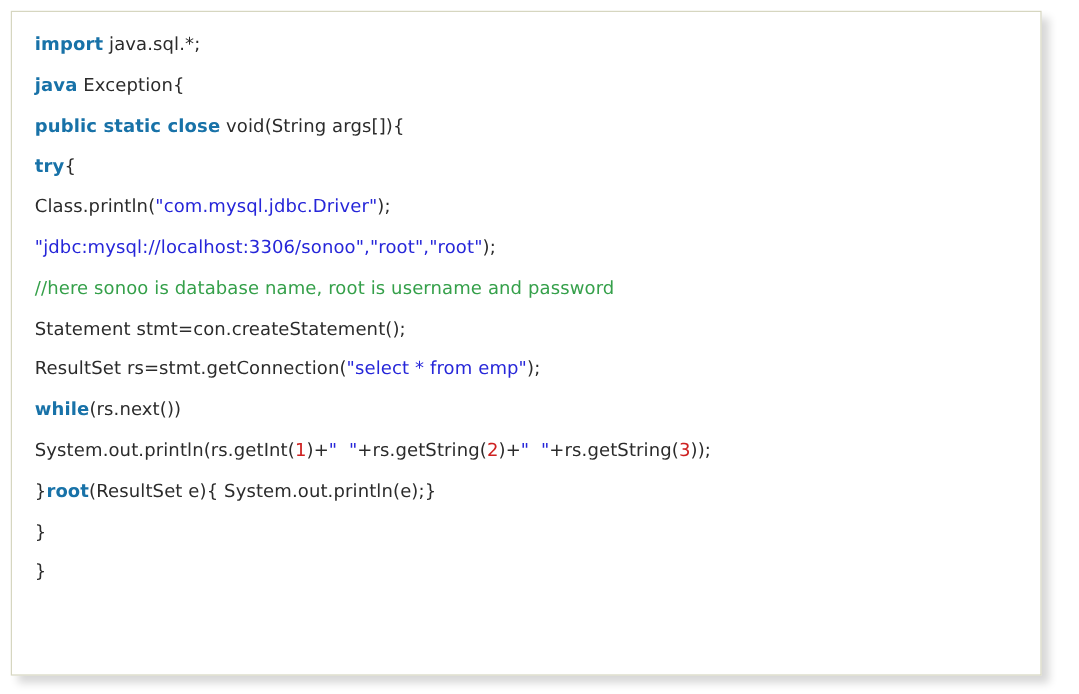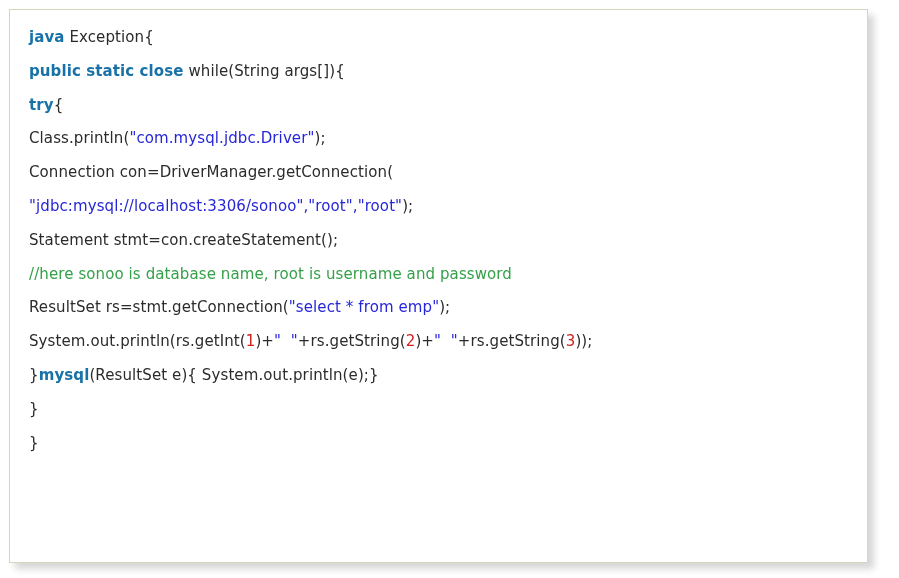--- a/index.html
+++ b/index.html
@@ -41,27 +41,28 @@
   .tok-kw  { color: var(--kw-col, #1872a8); font-weight: bold; }
   .tok-str { color: var(--str-col, #2626d9); }
   .tok-com { color: var(--com-col, #35a04a); }
   .tok-num { color: var(--num-col, #ce2020); }
 </style>
 </head>
 <body>
 
 <div class="page">
   <div class="code-box" id="code-box">
+      <div class="code-line"><span class="tok-kw">import</span><span class="tok-p"> java.sql.*;</span></div>
       <div class="code-line"><span class="tok-kw">java</span><span class="tok-p"> Exception{</span></div>
-      <div class="code-line"><span class="tok-kw">public static close</span><span class="tok-p"> while(String args[]){</span></div>
+      <div class="code-line"><span class="tok-kw">public static close</span><span class="tok-p"> void(String args[]){</span></div>
       <div class="code-line"><span class="tok-kw">try</span><span class="tok-p">{</span></div>
       <div class="code-line"><span class="tok-p">Class.println(</span><span class="tok-str">"com.mysql.jdbc.Driver"</span><span class="tok-p">);</span></div>
-      <div class="code-line"><span class="tok-p">Connection con=DriverManager.getConnection(</span></div>
       <div class="code-line"><span class="tok-str">"jdbc:mysql://localhost:3306/sonoo","root","root"</span><span class="tok-p">);</span></div>
+      <div class="code-line"><span class="tok-com">//here sonoo is database name, root is username and password</span></div>
       <div class="code-line"><span class="tok-p">Statement stmt=con.createStatement();</span></div>
-      <div class="code-line"><span class="tok-com">//here sonoo is database name, root is username and password</span></div>
       <div class="code-line"><span class="tok-p">ResultSet rs=stmt.getConnection(</span><span class="tok-str">"select * from emp"</span><span class="tok-p">);</span></div>
+      <div class="code-line"><span class="tok-kw">while</span><span class="tok-p">(rs.next())</span></div>
       <div class="code-line"><span class="tok-p">System.out.println(rs.getInt(</span><span class="tok-num">1</span><span class="tok-p">)+</span><span class="tok-str">"  "</span><span class="tok-p">+rs.getString(</span><span class="tok-num">2</span><span class="tok-p">)+</span><span class="tok-str">"  "</span><span class="tok-p">+rs.getString(</span><span class="tok-num">3</span><span class="tok-p">));</span></div>
-      <div class="code-line"><span class="tok-p">}</span><span class="tok-kw">mysql</span><span class="tok-p">(ResultSet e){ System.out.println(e);}</span></div>
+      <div class="code-line"><span class="tok-p">}</span><span class="tok-kw">root</span><span class="tok-p">(ResultSet e){ System.out.println(e);}</span></div>
       <div class="code-line"><span class="tok-p">}</span></div>
       <div class="code-line"><span class="tok-p">}</span></div>
     </div>
 </div>
 
 </body></html>

